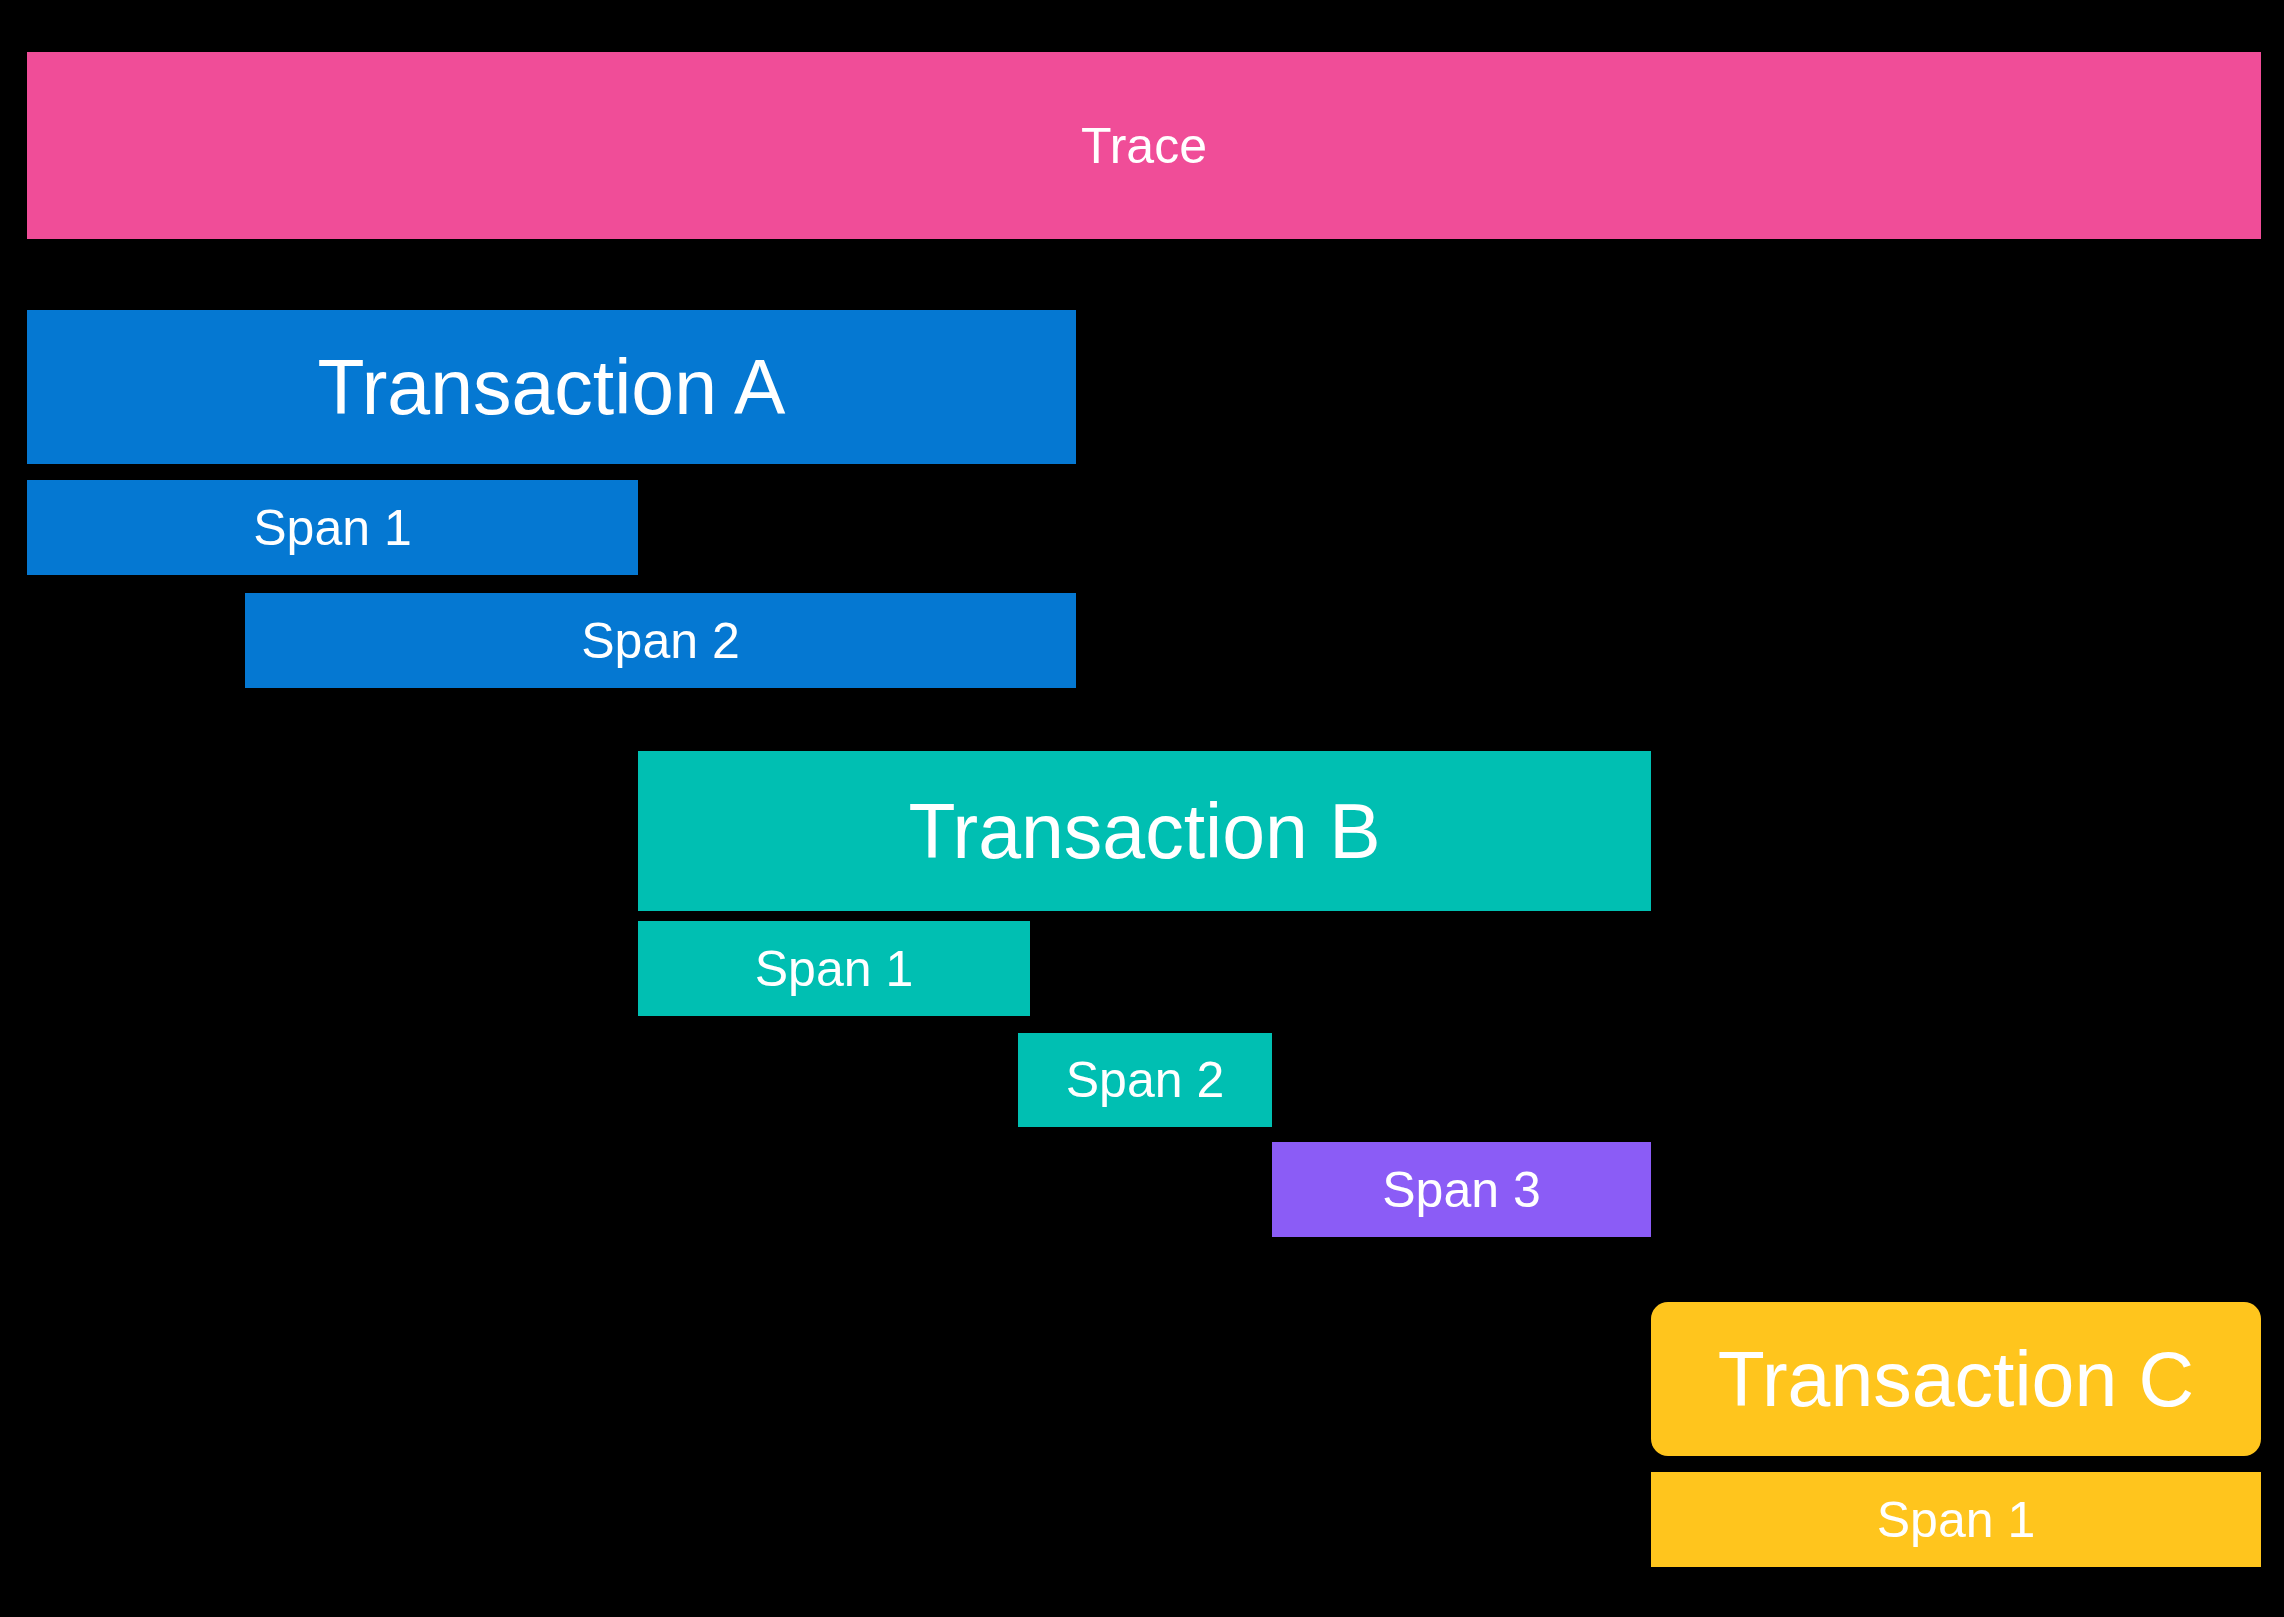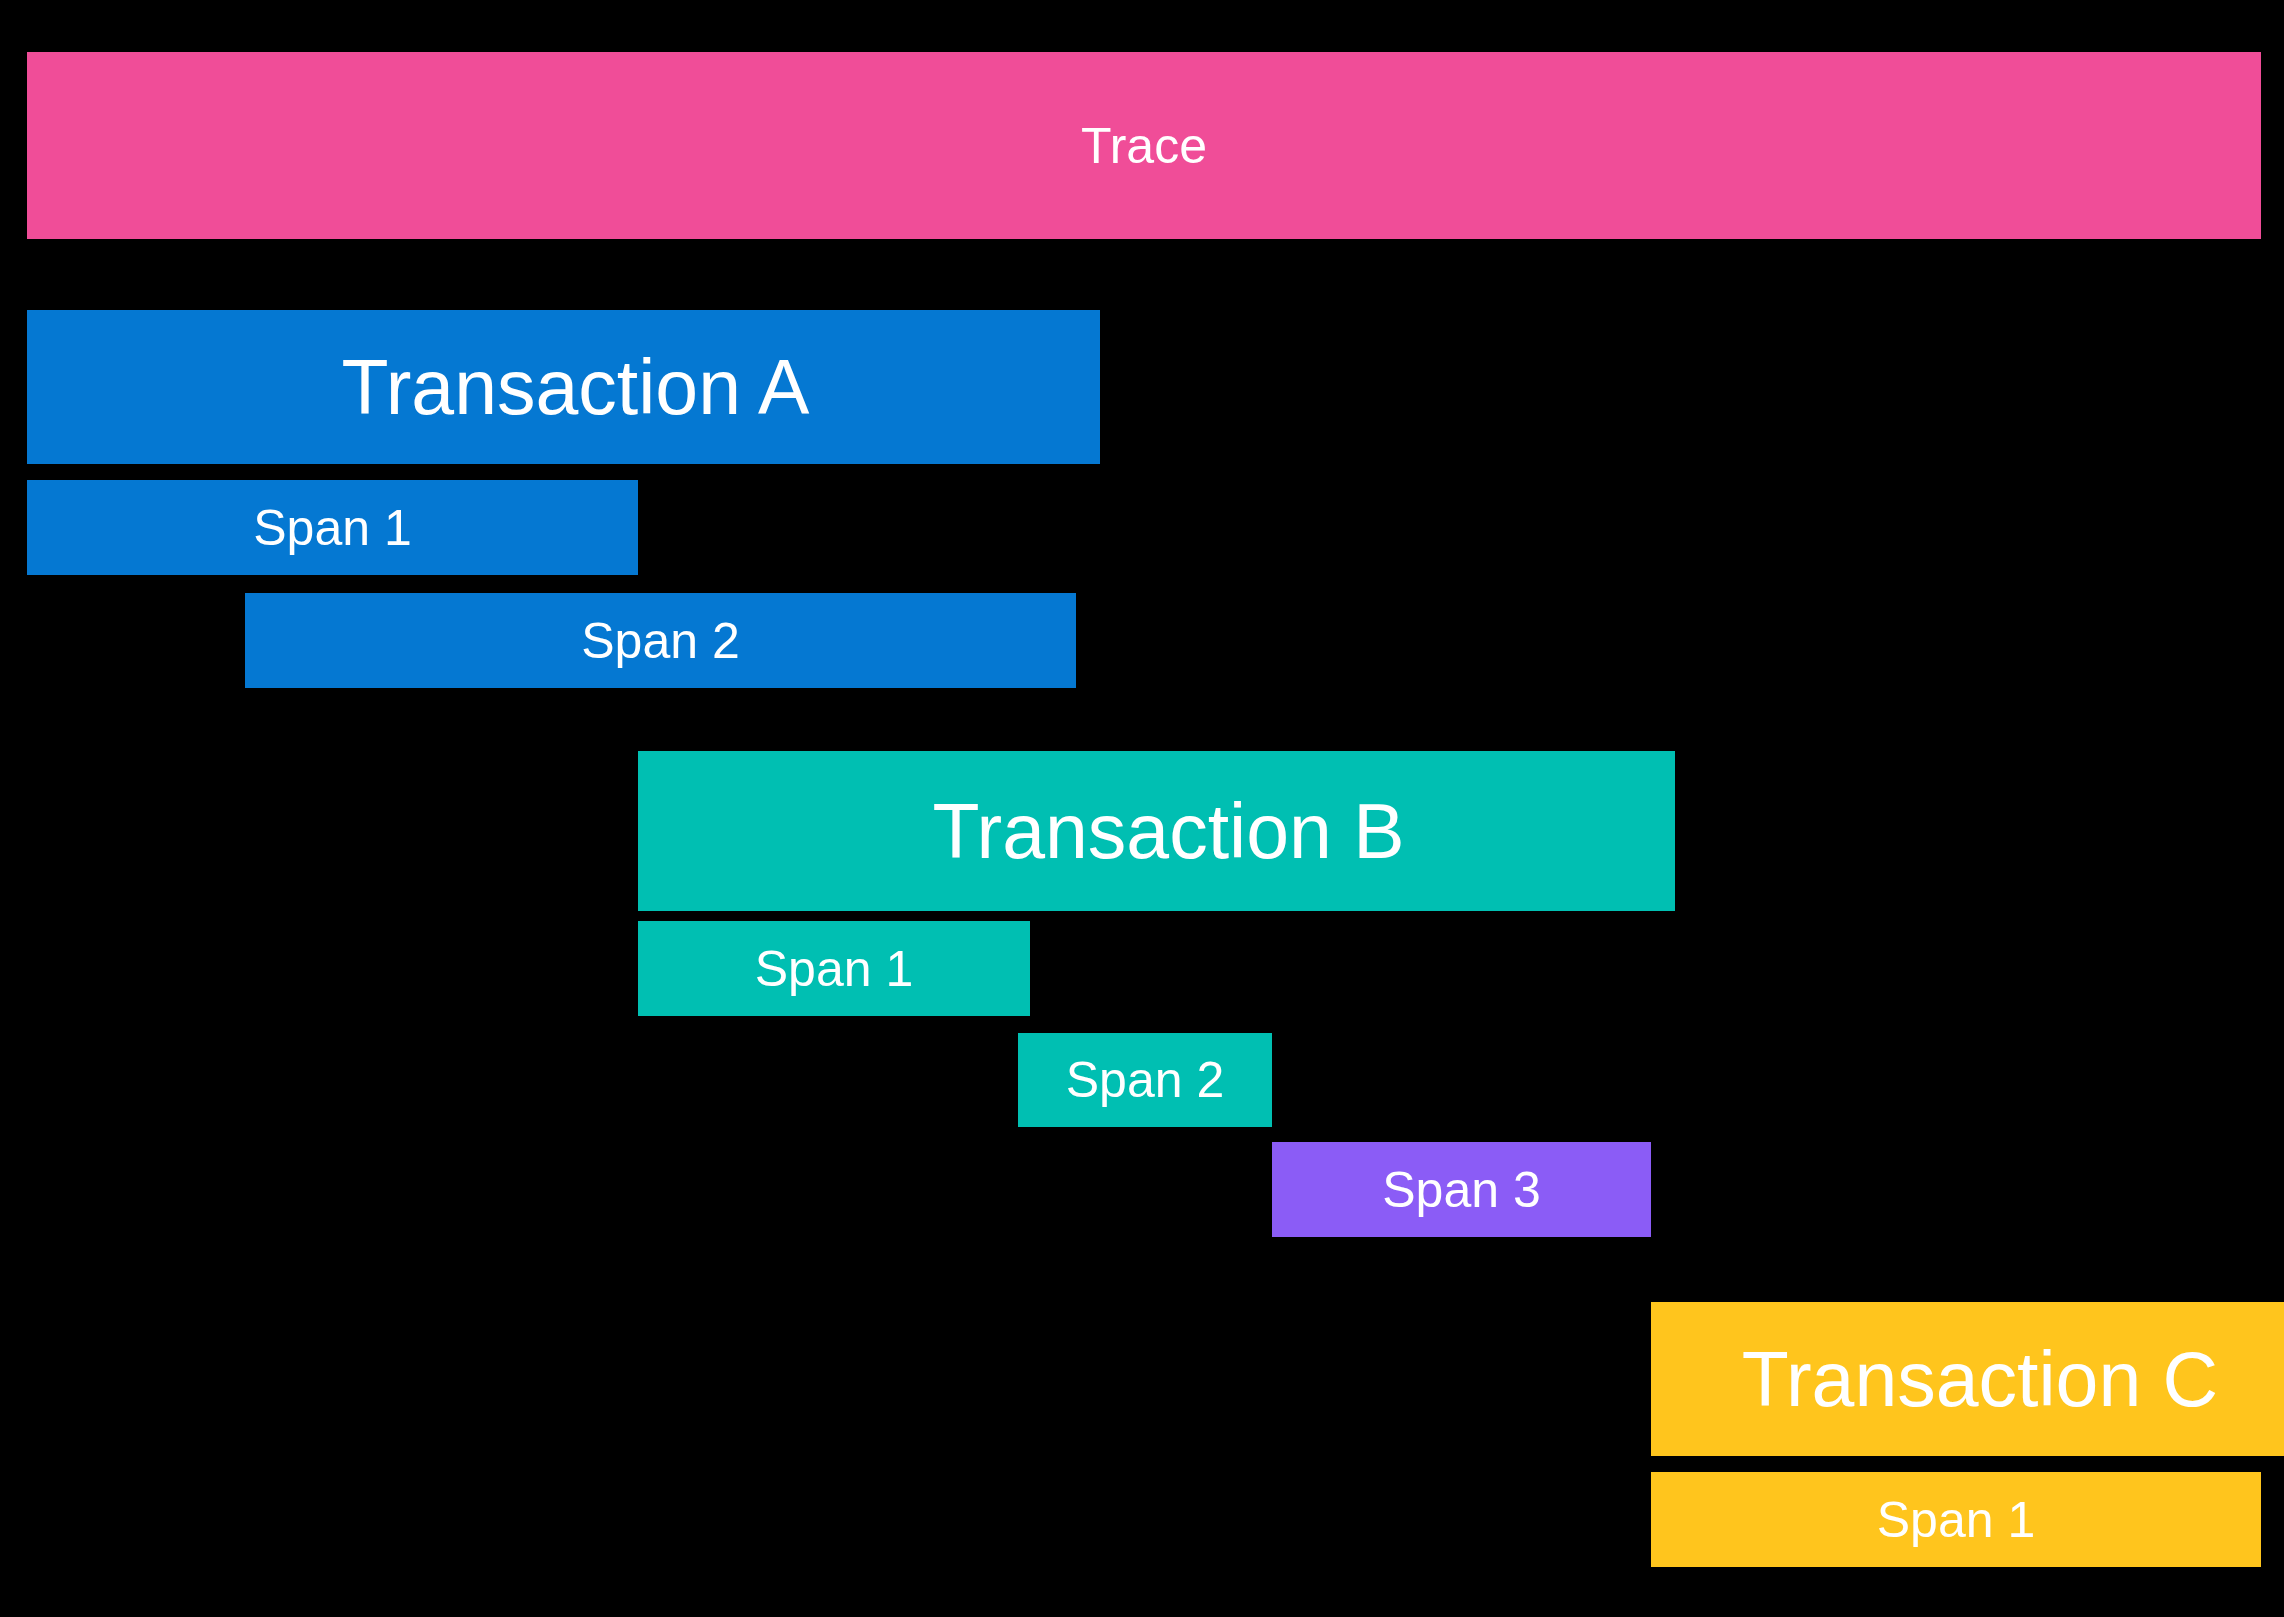--- a/index.html
+++ b/index.html
@@ -22,36 +22,36 @@
     display: flex;
     align-items: center;
     justify-content: center;
     color: #FFFFFF;
   }
   .bar-label {
     white-space: nowrap;
     line-height: 1;
   }
   .lvl-trace       { font-size: 50px; }
-  .lvl-transaction { font-size: 77px; padding-left: 24px; }
+  .lvl-transaction { font-size: 77px; }
   .lvl-span        { font-size: 50px; }
 
   
   #trace-bar       { left: 27px;   top: 52px;   width: 2234px; height: 187px; }
 
   #txa-bar         { left: 27px;   top: 310px;  width: 1049px; height: 154px; }
   #txa-span1-bar   { left: 27px;   top: 480px;  width: 611px;  height: 95px; }
   #txa-span2-bar   { left: 245px;  top: 593px;  width: 831px; height: 95px; }
 
   #txb-bar         { left: 638px;  top: 751px;  width: 1013px; height: 160px; }
   #txb-span1-bar   { left: 638px;  top: 921px; width: 392px;  height: 95px; }
   #txb-span2-bar   { left: 1018px; top: 1033px; width: 254px;  height: 94px; }
   #txb-span3-bar   { left: 1272px; top: 1142px; width: 379px;  height: 95px; }
 
-  #txc-bar         { left: 1651px; top: 1302px; width: 610px;  height: 154px; }
+  #txc-bar         { left: 1651px; top: 1302px; width: 610px;  height: 154px; border-radius: 17px; }
   #txc-span1-bar   { left: 1651px; top: 1472px; width: 610px;  height: 95px; }
 </style>
 </head>
 <body>
 
 <div class="stage" style="background-color: rgb(0, 0, 0);">
 
   <div id="trace-bar" class="bar lvl-trace" style="background-color: rgb(240, 77, 152);">
     <span class="bar-label">Trace</span>
   </div>

